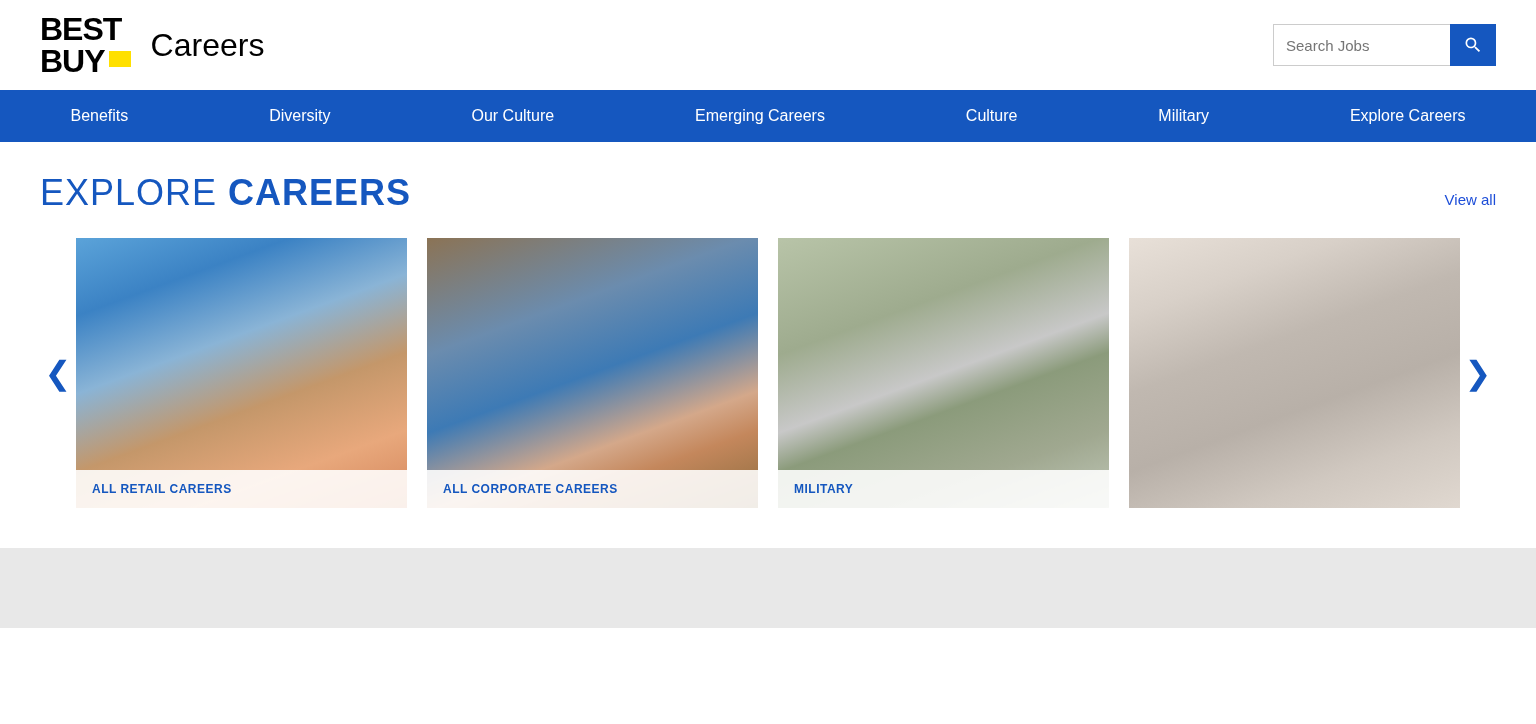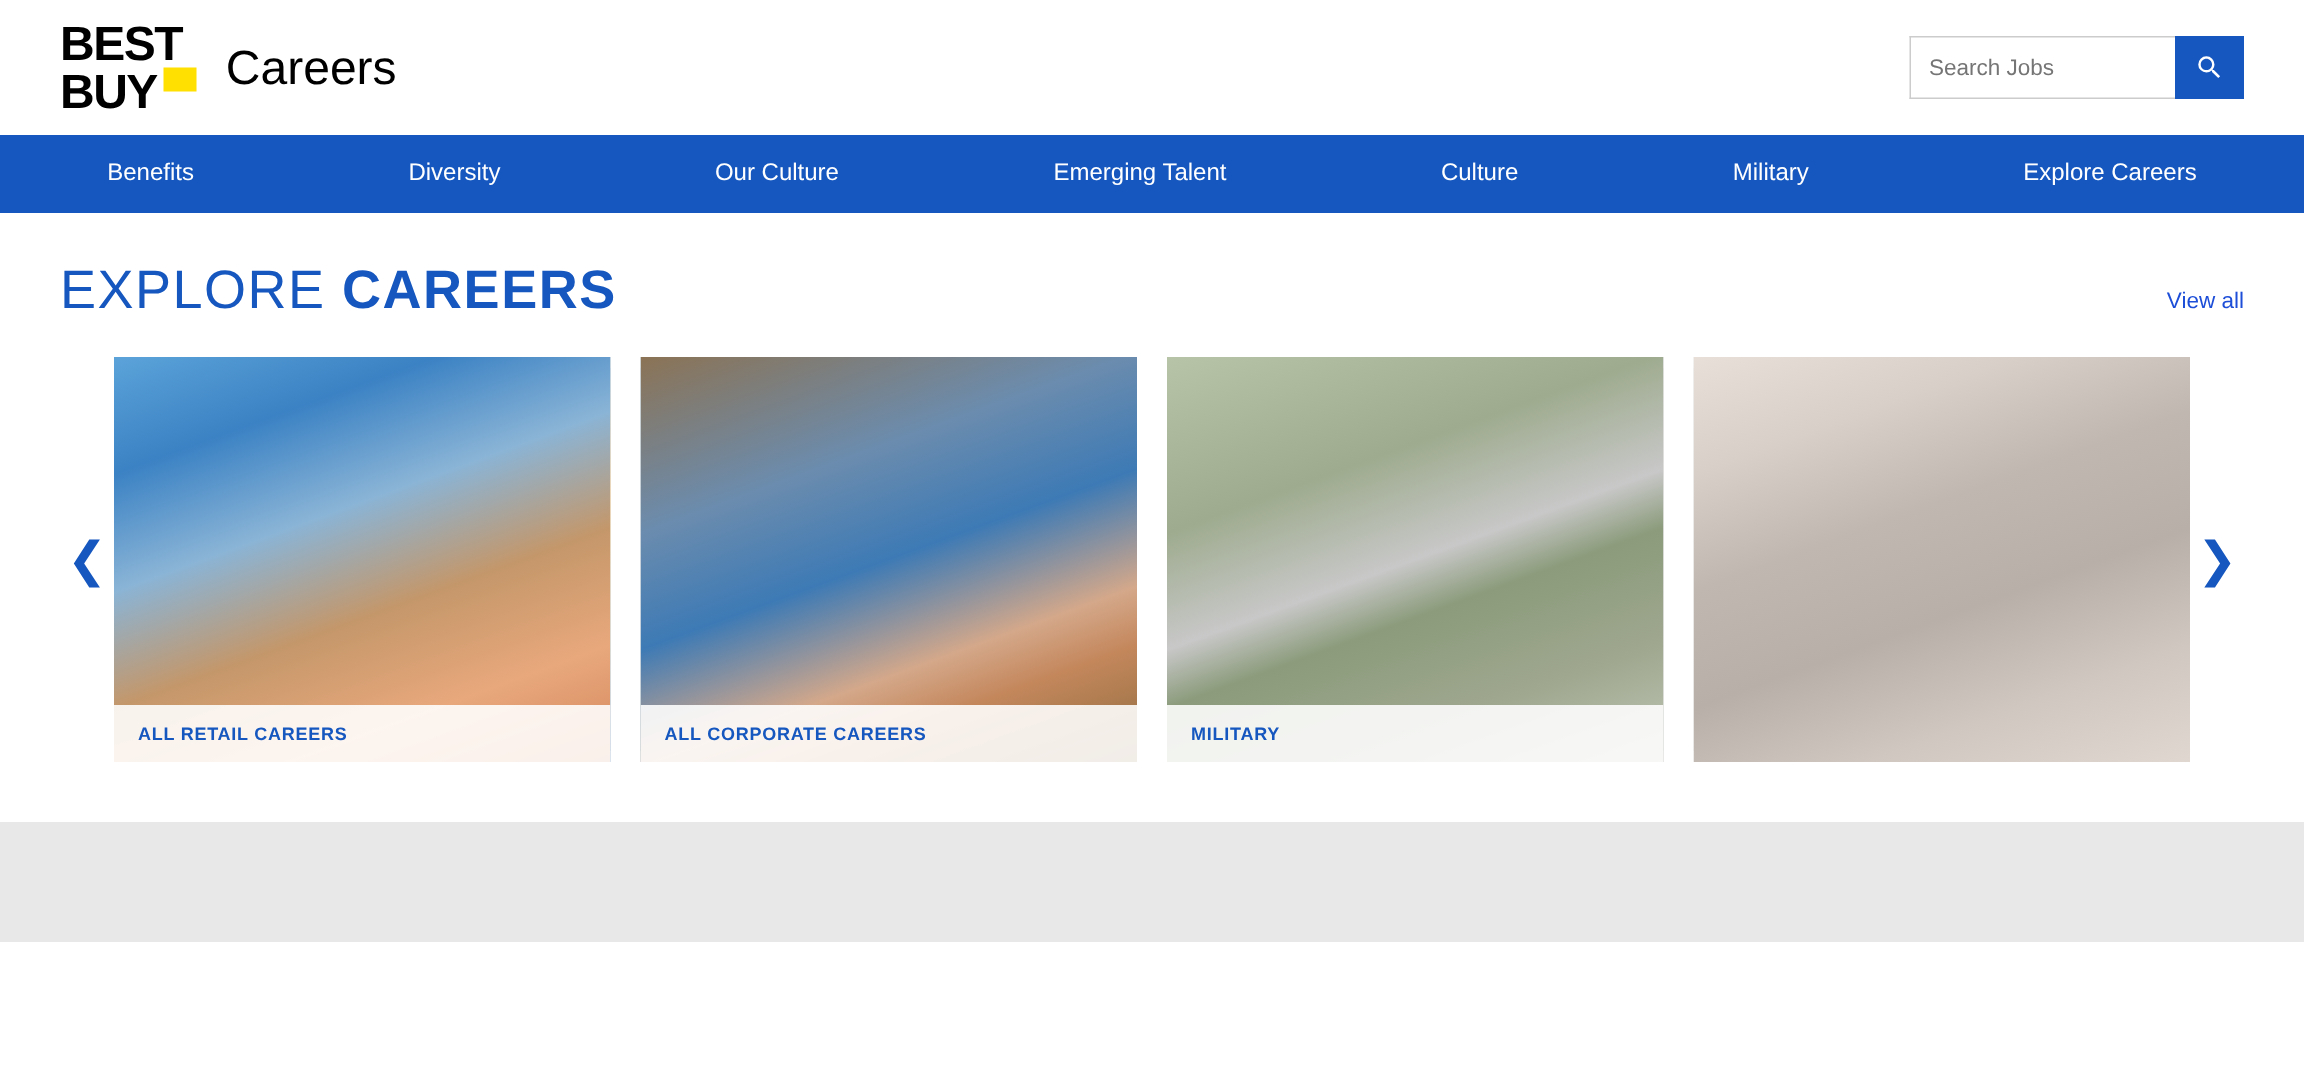--- a/index.html
+++ b/index.html
@@ -26,21 +26,21 @@
       line-height: 1;
     }
     .logo-best {
       font-size: 32px;
       font-weight: 900;
       color: #000;
       letter-spacing: -1px;
     }
     .logo-buy-row {
       display: flex;
-      align-items: flex-start;
+      align-items: center;
       gap: 4px;
     }
     .logo-buy {
       font-size: 32px;
       font-weight: 900;
       color: #000;
       letter-spacing: -1px;
     }
     .logo-tag {
       width: 22px;
@@ -281,21 +281,21 @@
     <li>
       <a>Benefits</a>
     </li>
     <li>
       <a>Diversity</a>
     </li>
     <li>
       <a>Our Culture</a>
     </li>
     <li>
-      <a>Emerging Talent</a>
+      <a>Emerging Careers</a>
     </li>
     <li>
       <a>Culture</a>
     </li>
     <li>
       <a>Military</a>
     </li>
     <li>
       <a>Explore Careers</a>
     </li>

